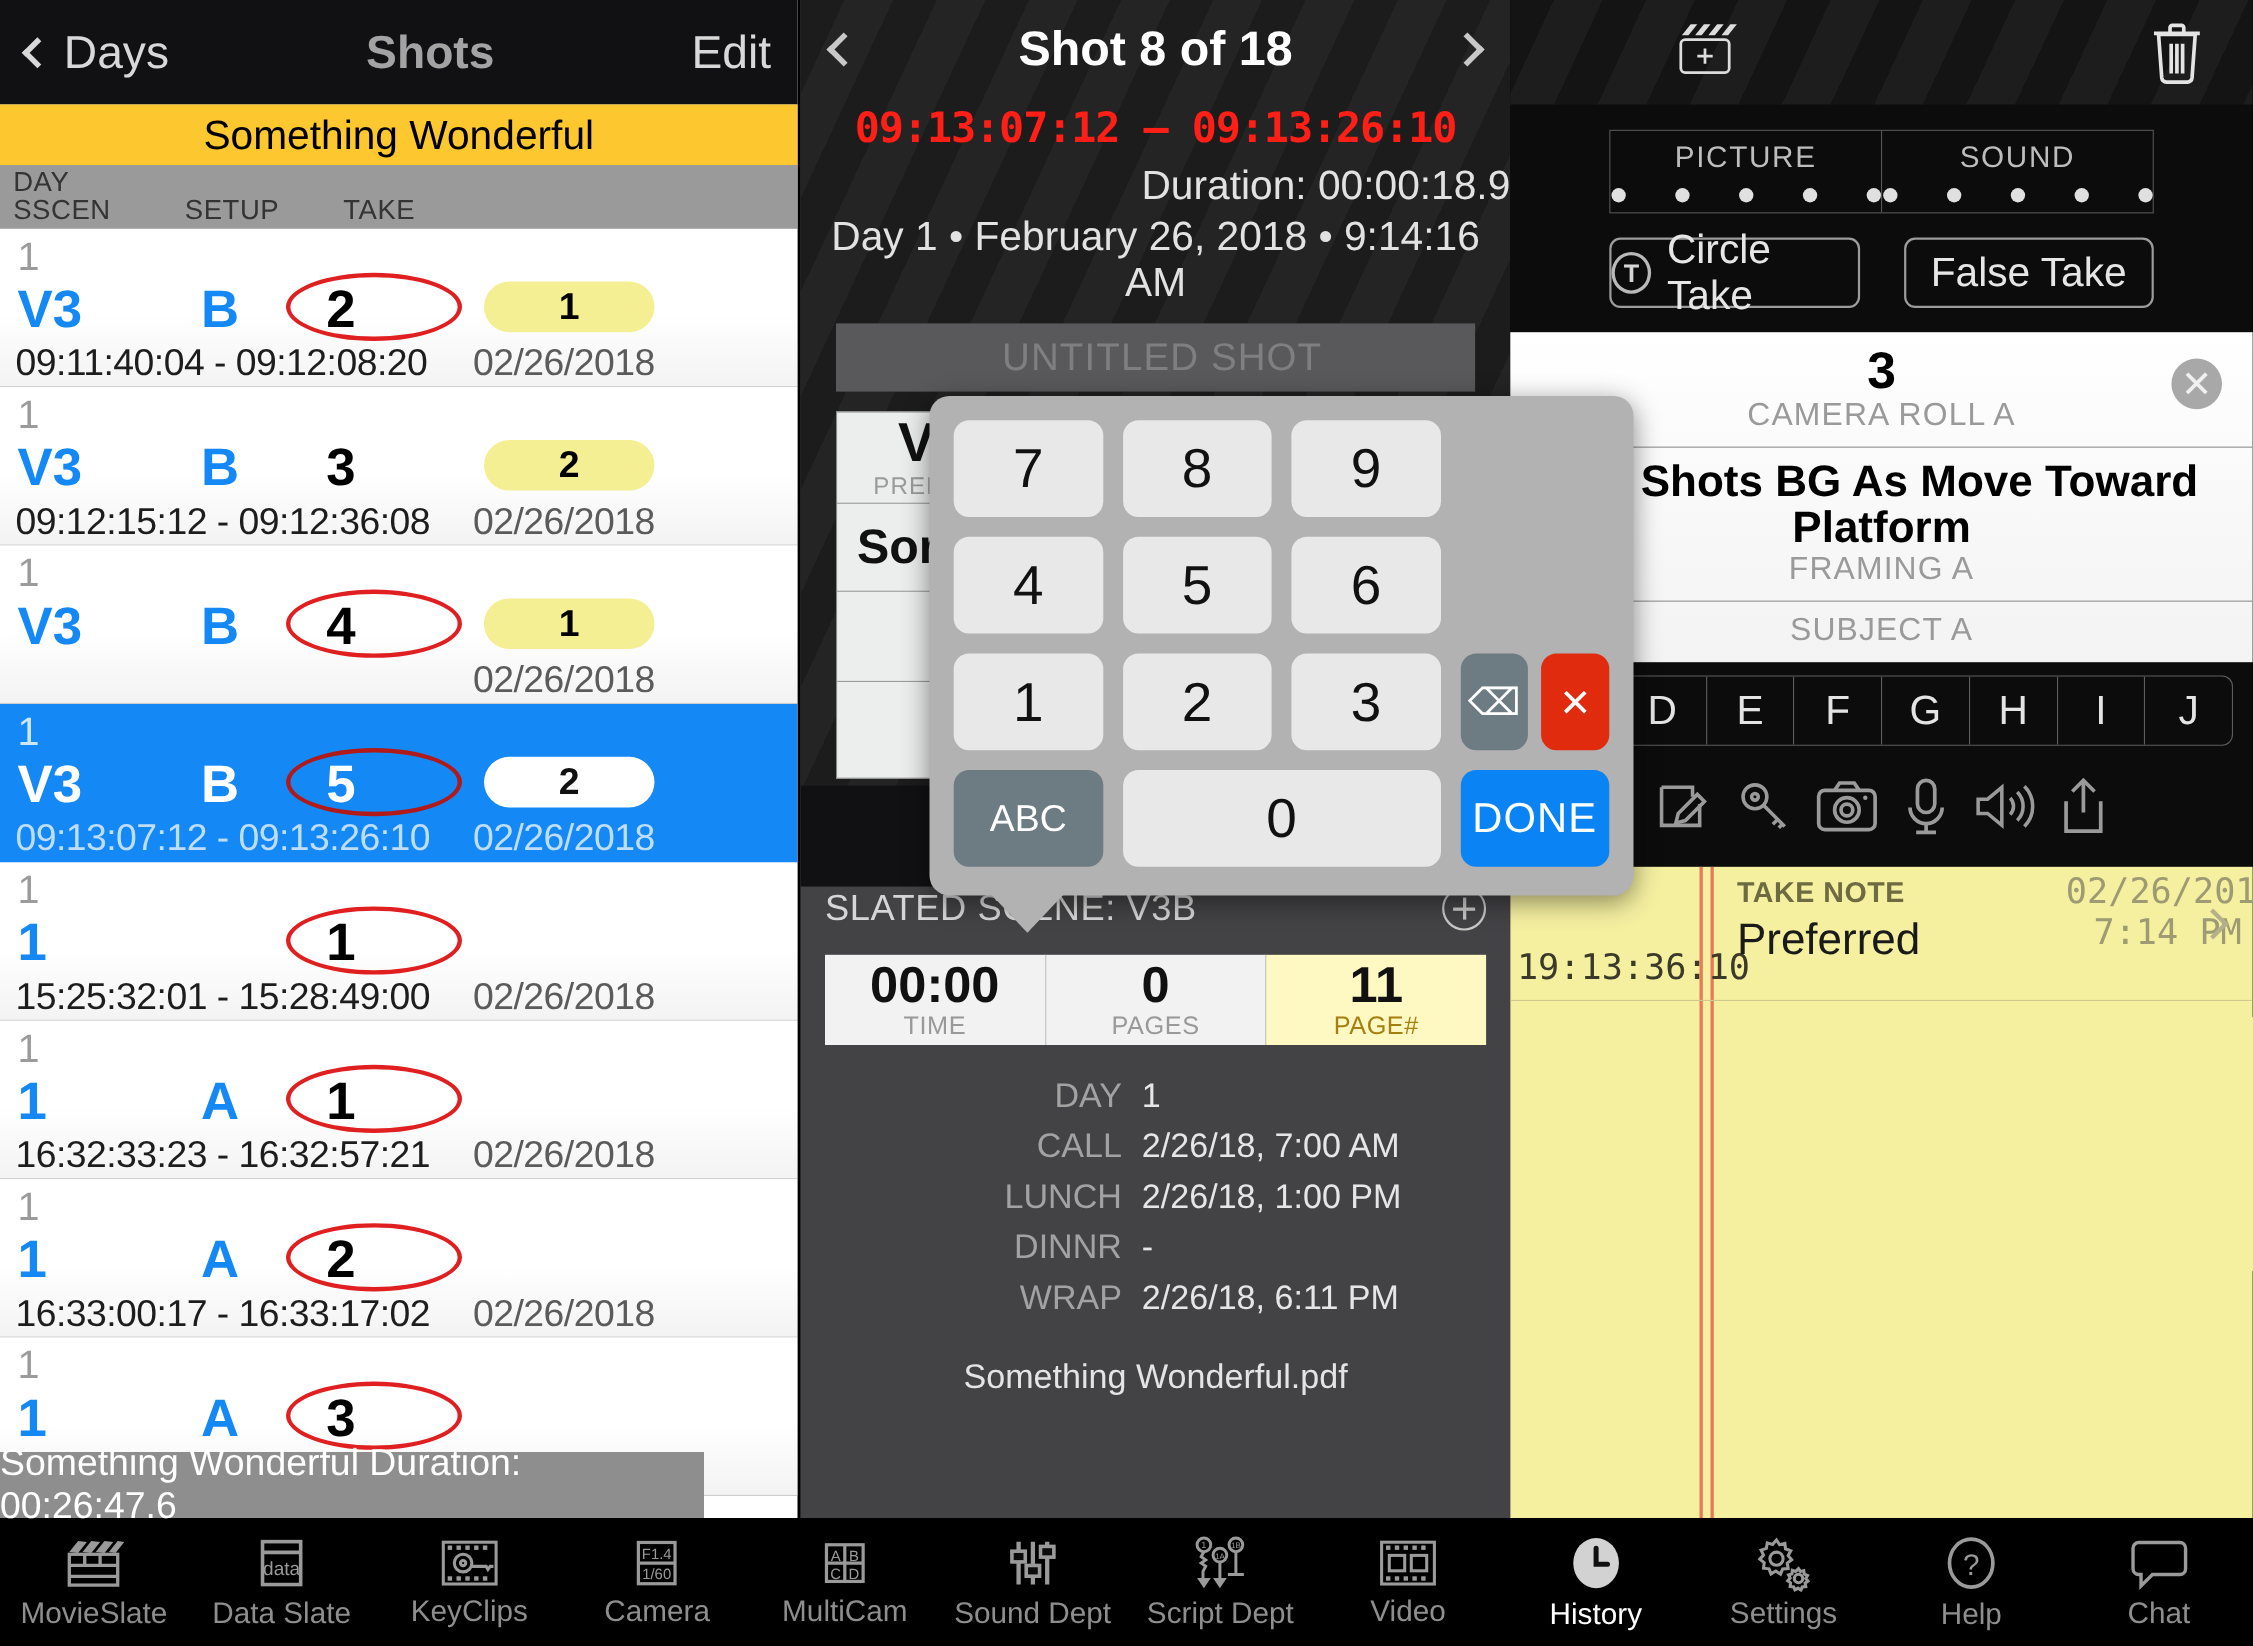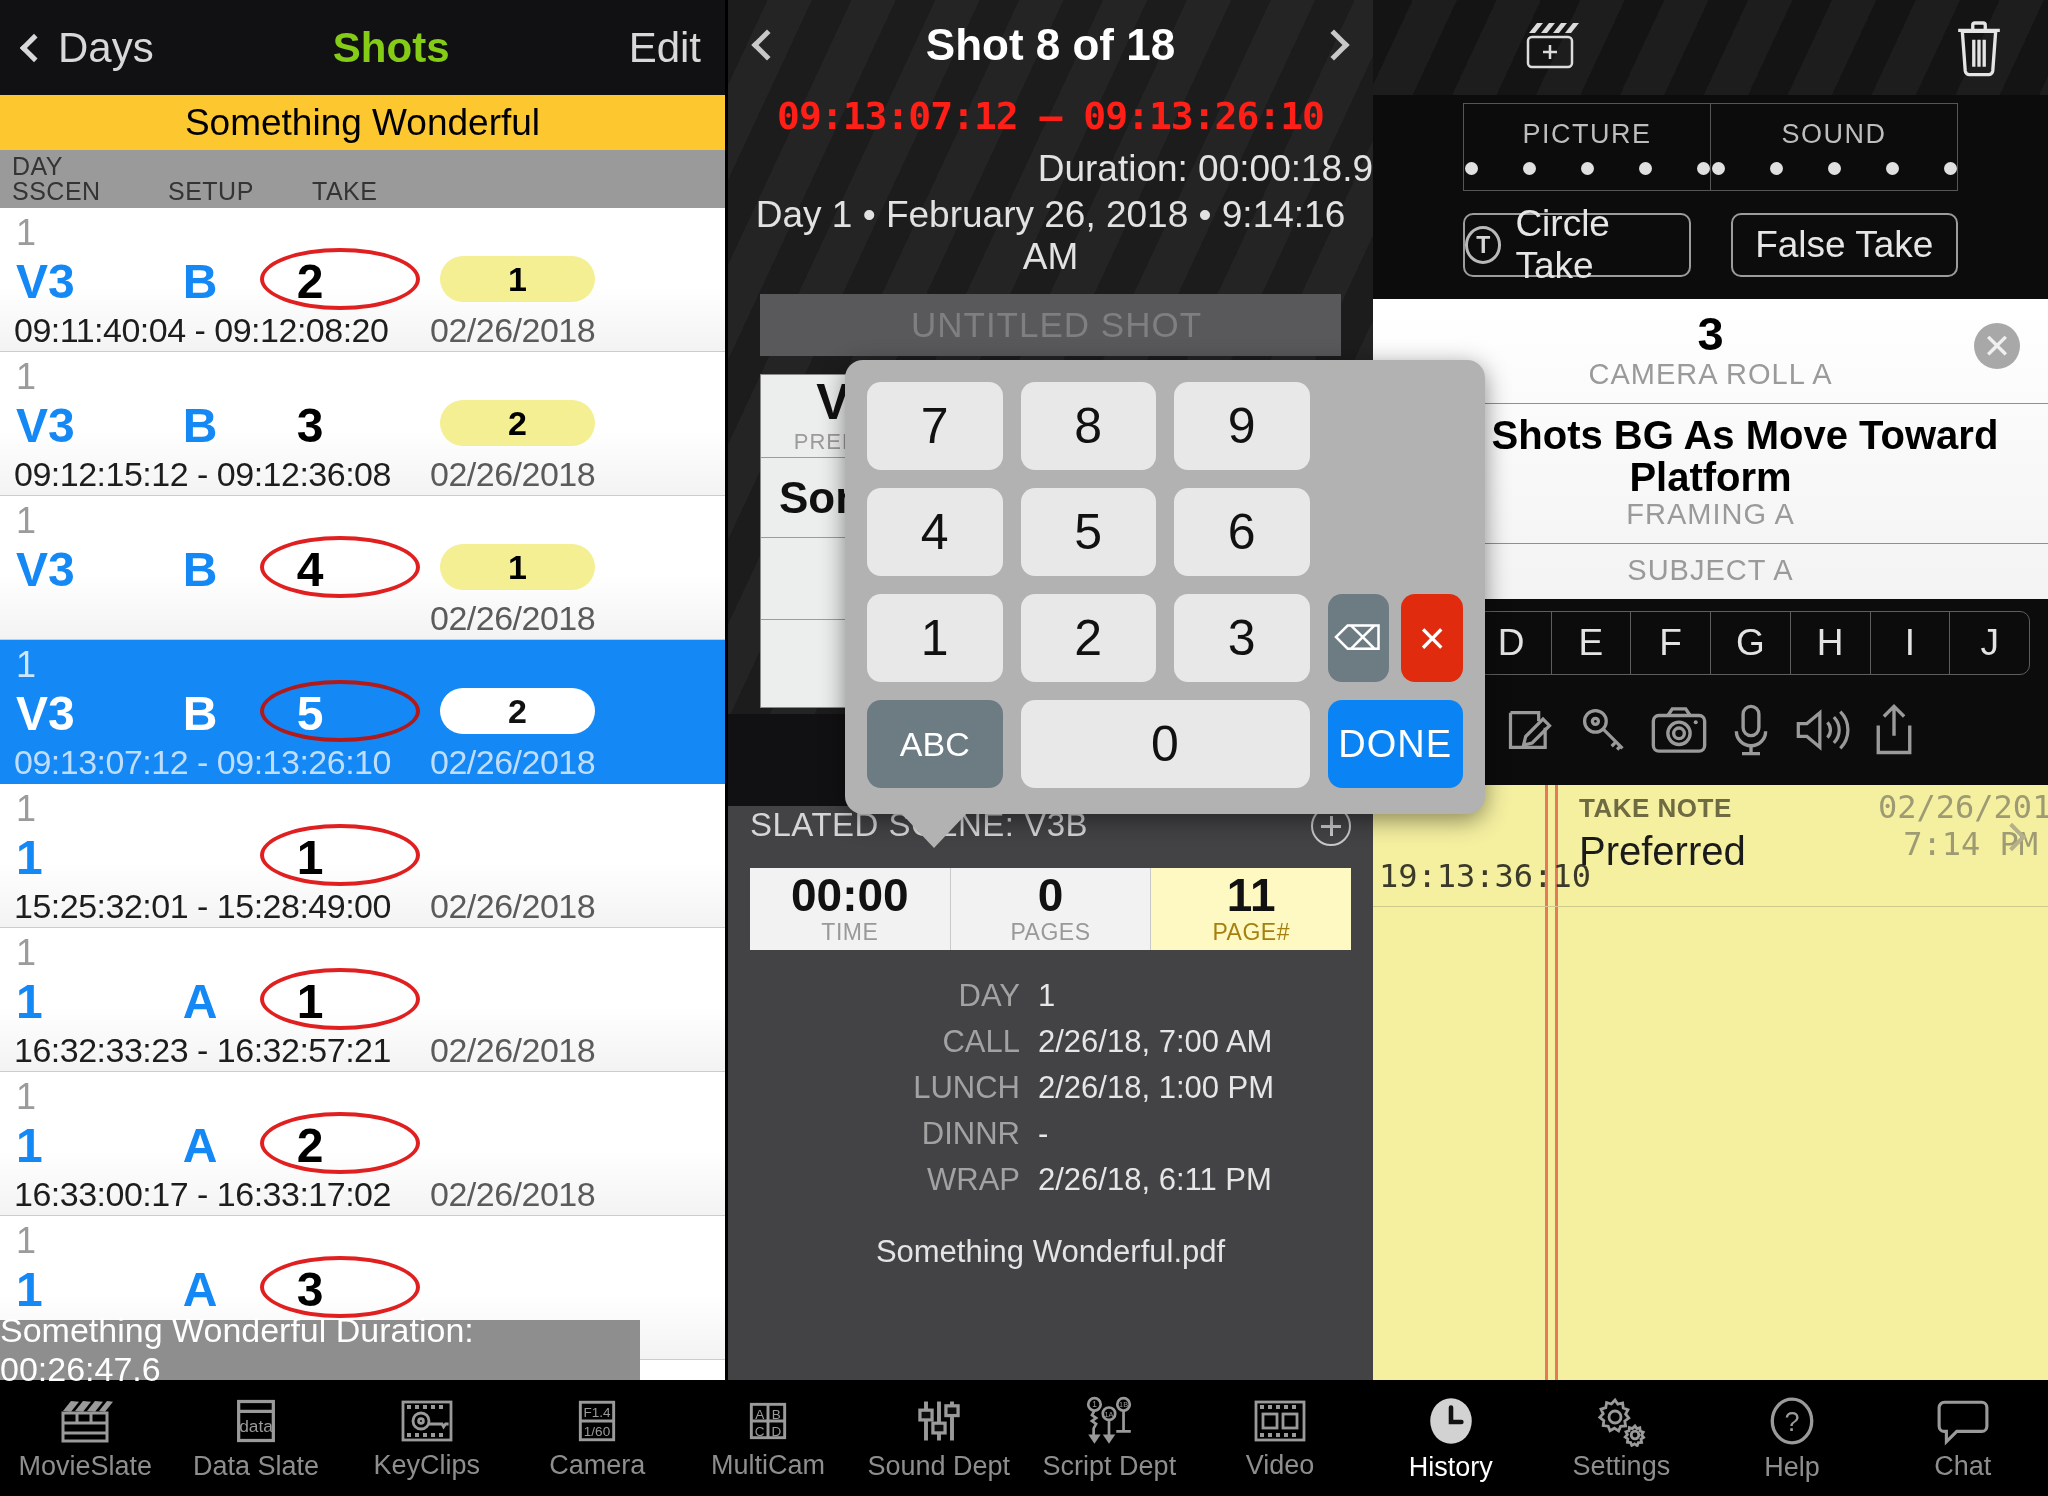--- a/index.html
+++ b/index.html
@@ -10,21 +10,21 @@
     overflow: hidden;
   }
   .app { position: relative; width: 2048px; height: 1496px; display: flex; flex-direction: column; }
   .body-row { display: flex; flex: 1; min-height: 0; position: relative; }
 
   
   .left { width: 728px; background: #fff; display: flex; flex-direction: column; position: relative; border-right: 3px solid #000; }
   .left-nav { height: 95px; background: #111113; display: flex; align-items: center; padding: 0 24px; flex: none; }
   .nav-back { display: flex; align-items: center; color: #d8d8d8; font-size: 42px; cursor: pointer; }
   .chev-l { display:inline-block; width: 20px; height: 20px; border-left: 5px solid #d8d8d8; border-bottom: 5px solid #d8d8d8; transform: rotate(45deg); margin-right: 14px; }
-  .nav-title { flex: 1; text-align: center; color: #84cc16; font-size: 42px; font-weight: bold; }
+  .nav-title { flex: 1; text-align: center; color: #a3a3a3; font-size: 42px; font-weight: bold; }
   .nav-edit { color: #d8d8d8; font-size: 42px; cursor: pointer; }
 
   .proj-bar { height: 55px; background: #FDC82F; color: #000; font-size: 37px; display: flex; align-items: center; justify-content: center; flex: none; }
   .col-head { height: 58px; background: #9a9a9a; color: #343434; font-size: 25px; flex: none; position: relative; }
   .col-head .ch { position: absolute; font-weight: normal; letter-spacing: .5px; }
   .ch-day   { left: 12px; top: 2px; }
   .ch-sscen { left: 12px; top: 27px; }
   .ch-setup { left: 168px; top: 27px; }
   .ch-take  { left: 312px; top: 27px; }
 
@@ -111,21 +111,21 @@
   
   .right { flex: 1; background: #0c0c0c; display: flex; flex-direction: column; position: relative; }
   .r-top { height: 95px; display: flex; align-items: center; padding: 0 0 0 0; position: relative;
            background-image: repeating-linear-gradient(115deg, #141414 0px, #141414 36px, #1d1d1d 36px, #1d1d1d 76px); flex:none; }
   .slate-add { margin-left: 150px; cursor: pointer; }
   .search { position: absolute; left: 320px; top: 8px; width: 280px; height: 76px; background: #fff; border-radius: 12px;
             display: flex; align-items: center; padding: 0 18px; }
   .search .ph { color: #8b8b8b; font-size: 37px; margin-left: 12px; }
   .trash { position: absolute; right: 44px; top: 18px; cursor: pointer; }
 
-  .ps-row { display: flex; margin: 8px 90px 0 90px; height: 88px; border: 1px solid #565656; flex: none; text-align: center; }
+  .ps-row { display: flex; margin: 23px 90px 0 90px; height: 76px; border: 1px solid #565656; flex: none; text-align: center; }
   .ps-cell { flex: 1; border-right: 1px solid #565656; display: flex; flex-direction: column; align-items: center; justify-content: center; }
   .ps-cell:last-child { border-right: none; }
   .ps-cell .lab { color: #bdbdbd; font-size: 27px; letter-spacing: 1.5px; }
   .dots { display: flex; gap: 45px; margin-top: 12px; }
   .dot { width: 13px; height: 13px; border-radius: 50%; background: #e0e0e0; }
 
   .take-btns { display: flex; gap: 40px; margin: 22px 90px 0 90px; flex: none; }
   .tbtn { flex: 1; height: 64px; border: 2px solid #9c9c9c; border-radius: 10px; display: flex; align-items: center;
           justify-content: center; color: #e6e6e6; font-size: 37px; cursor: pointer; }
   .tcirc { width: 38px; height: 38px; border-radius: 50%; border: 3px solid #b9b9b9; color: #d5d5d5; font-size: 23px;

